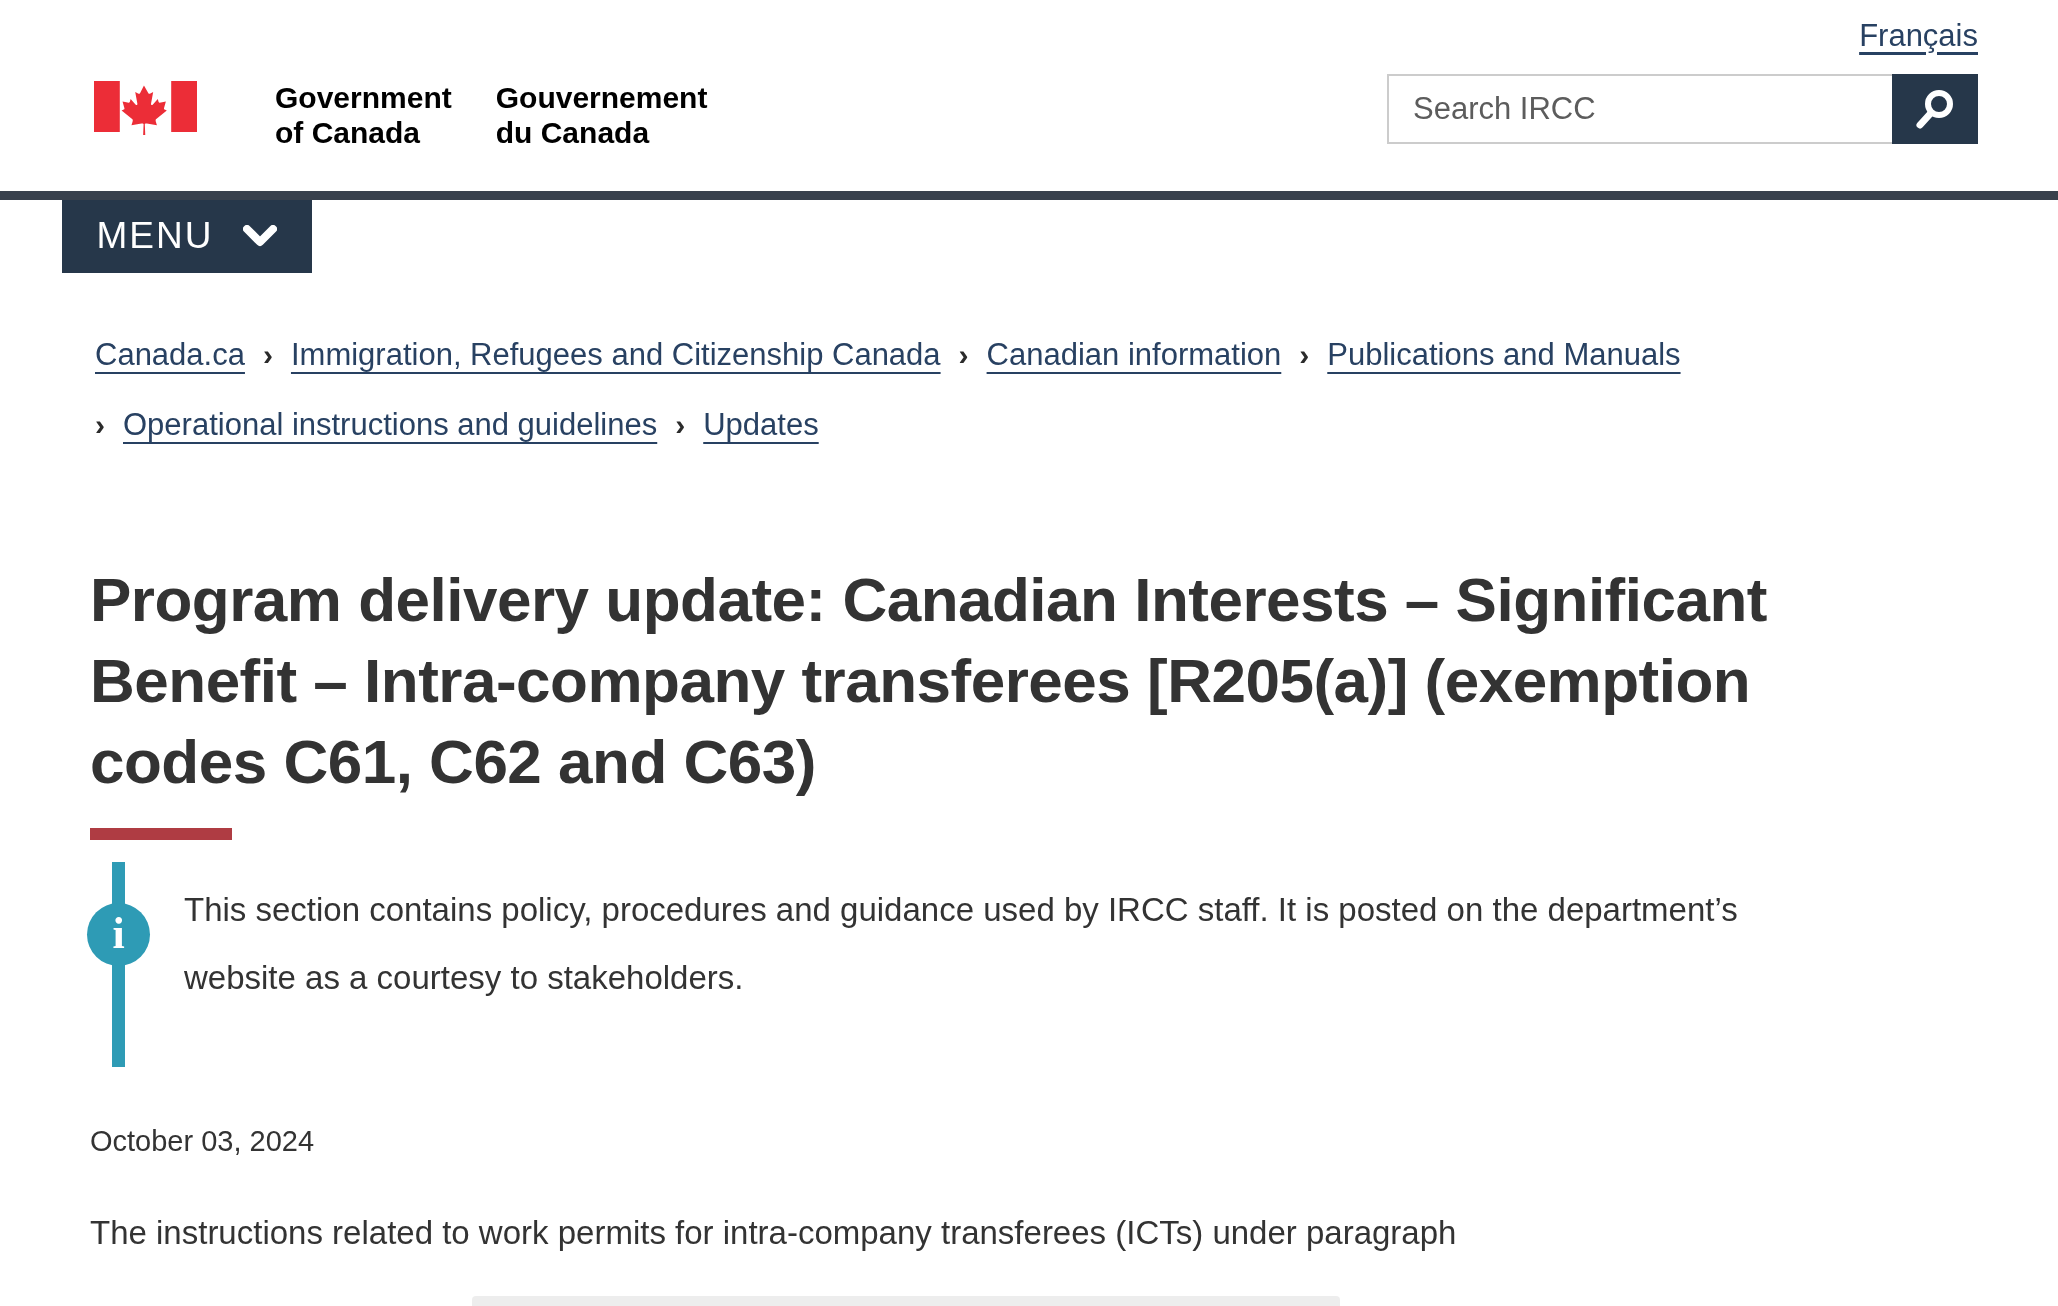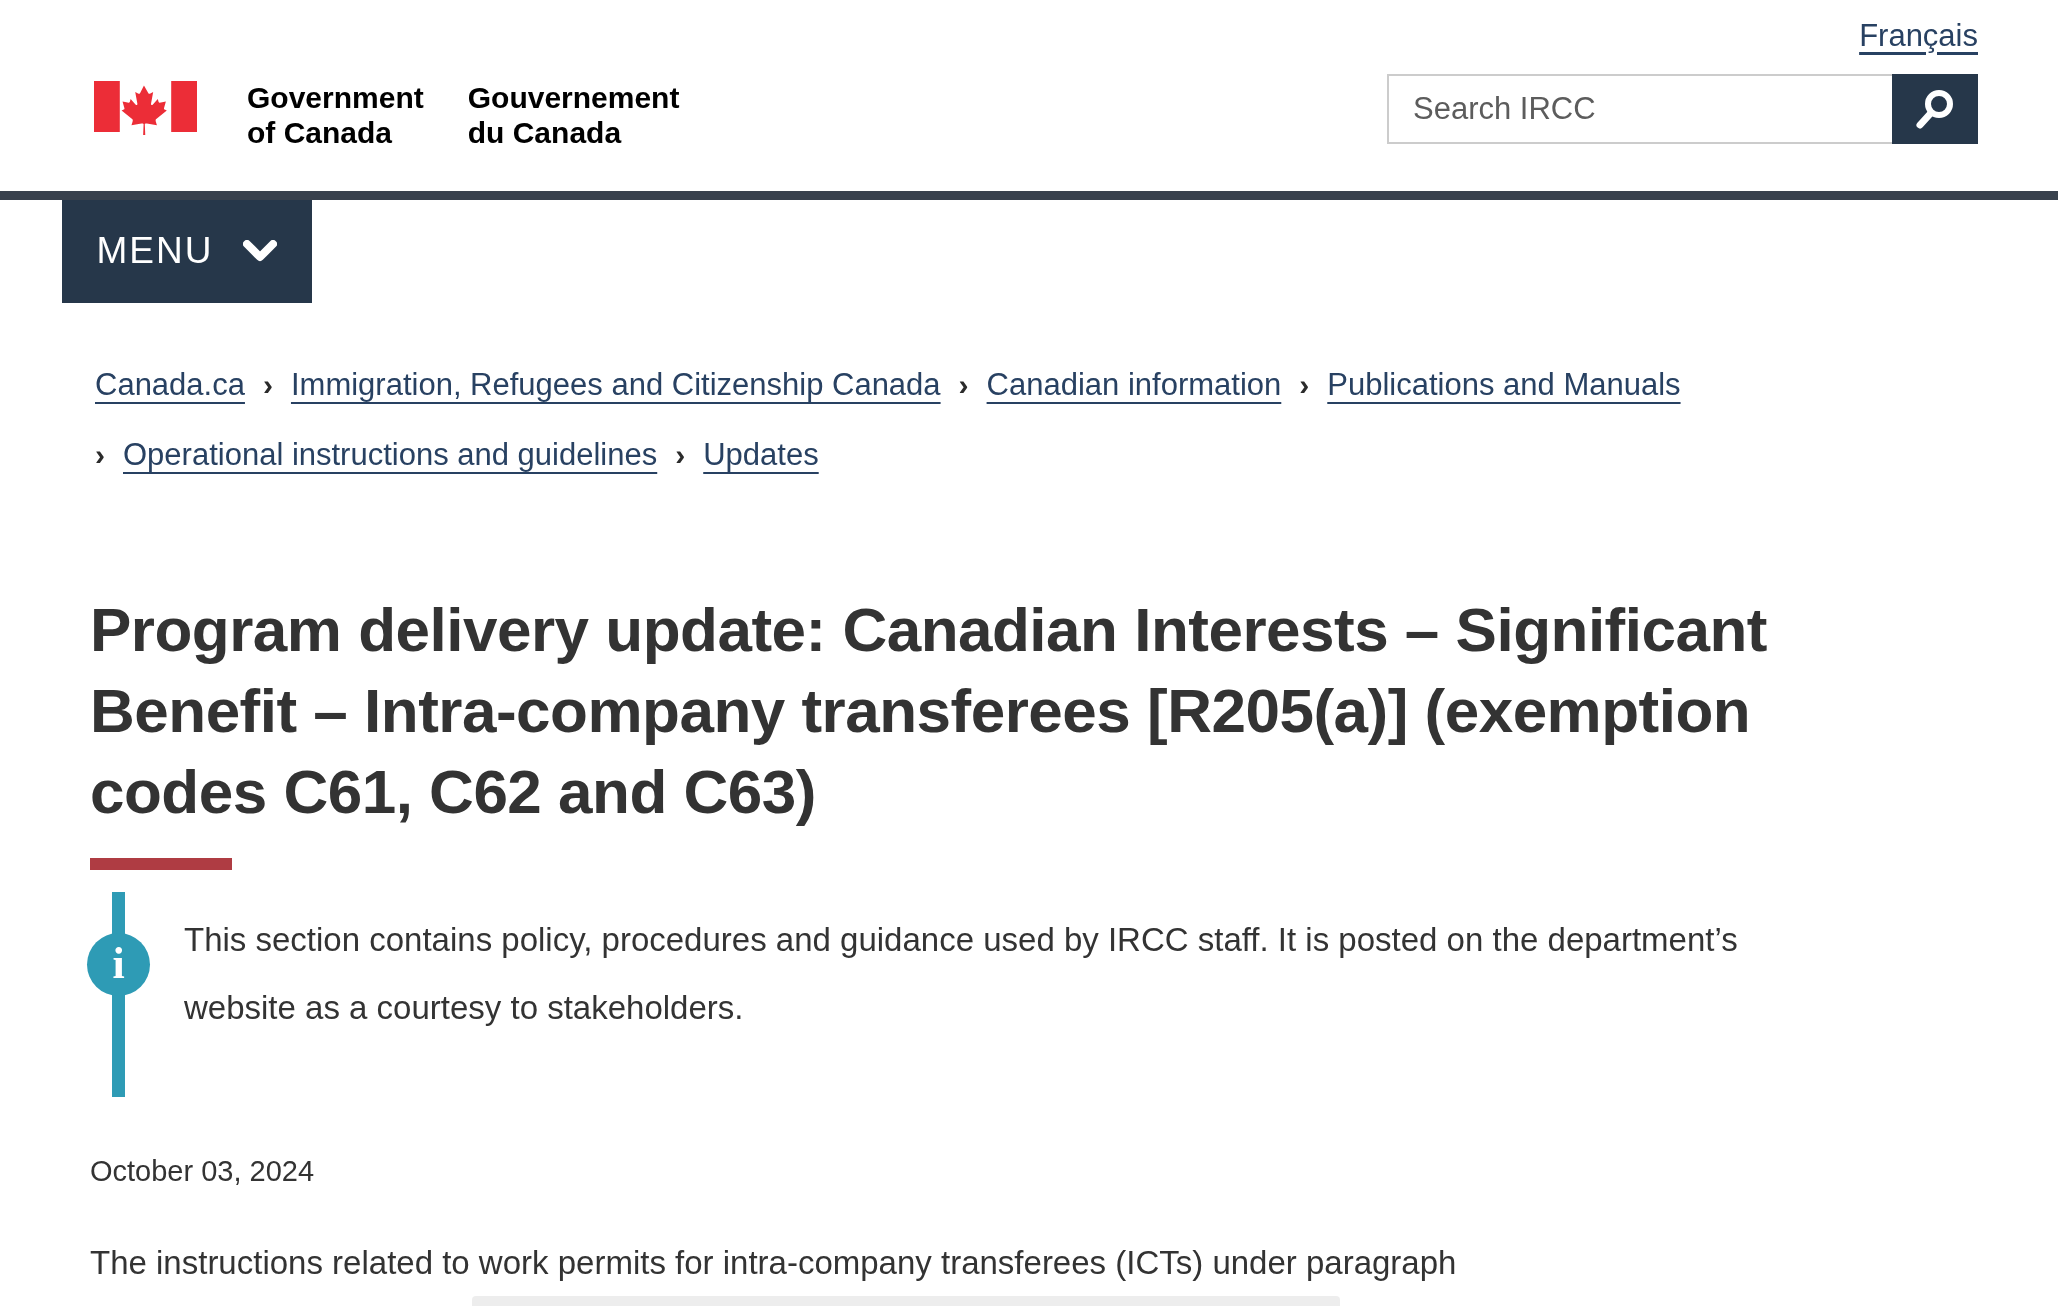--- a/index.html
+++ b/index.html
@@ -20,39 +20,39 @@
   }
   
   .header{padding:16px 80px 0 94px;}
   .lang-row{text-align:right;padding-top:2px;}
   .lang-link{
     color:var(--link);font-size:31px;text-decoration:underline;
     text-underline-offset:6px;
     margin-left:44px;
   }
   .brand-row{display:flex;justify-content:space-between;align-items:flex-start;margin-top:14px;}
-  .logo-link{display:flex;align-items:flex-start;text-decoration:none;color:#000;margin-top:10px;}
+  .logo-link{display:flex;align-items:flex-start;text-decoration:none;color:#000;margin-top:10px;gap:28px;}
   .flag-svg{width:103px;height:57px;display:block;}
   .wordmark{display:flex;gap:44px;margin-left:50px;margin-top:2px;}
   .wordmark .wm-col{font-size:30px;font-weight:700;line-height:1.18;color:#000;}
   .search-form{display:flex;margin-top:6px;}
   .search-input{
     width:505px;height:70px;border:2px solid #cccccc;border-right:none;
     font-family:"Liberation Sans",sans-serif;font-size:31px;color:#444;
     padding:16px 24px;outline:none;border-radius:0;
   }
   .search-input::placeholder{color:#5c5c5c;opacity:1;}
   .search-btn{
     width:86px;height:70px;background:var(--navy);border:none;cursor:pointer;
     display:flex;align-items:center;justify-content:center;border-radius:0;
   }
   .top-rule{height:9px;background:var(--rule);margin-top:40px;}
   
   .menu-btn{
-    margin-left:62px;width:250px;height:103px;background:var(--navy);
+    margin-left:62px;width:250px;height:73px;background:var(--navy);
     border:none;color:#fff;display:flex;align-items:center;justify-content:center;
     gap:30px;font-family:"Liberation Sans",sans-serif;font-size:37px;
     letter-spacing:2px;cursor:pointer;
   }
   
   .breadcrumb{
     margin:64px 80px 0 95px;max-width:1790px;
     display:flex;flex-wrap:wrap;row-gap:34px;align-items:baseline;
     font-size:31px;
   }

